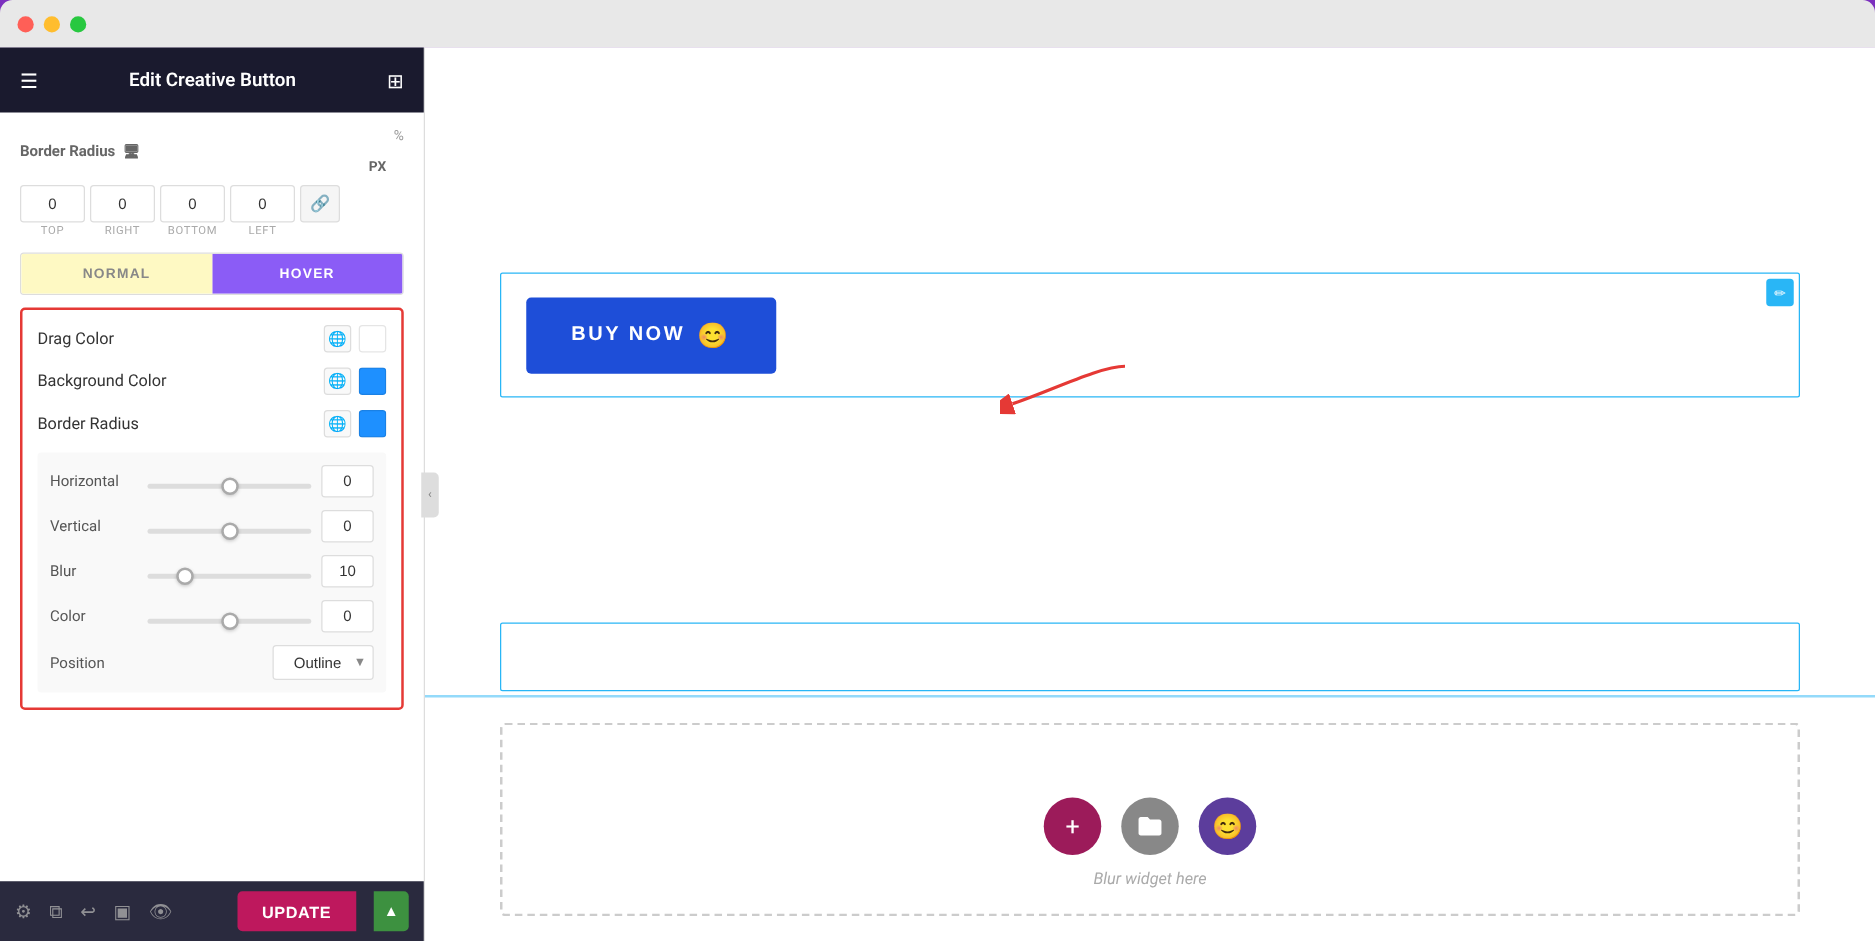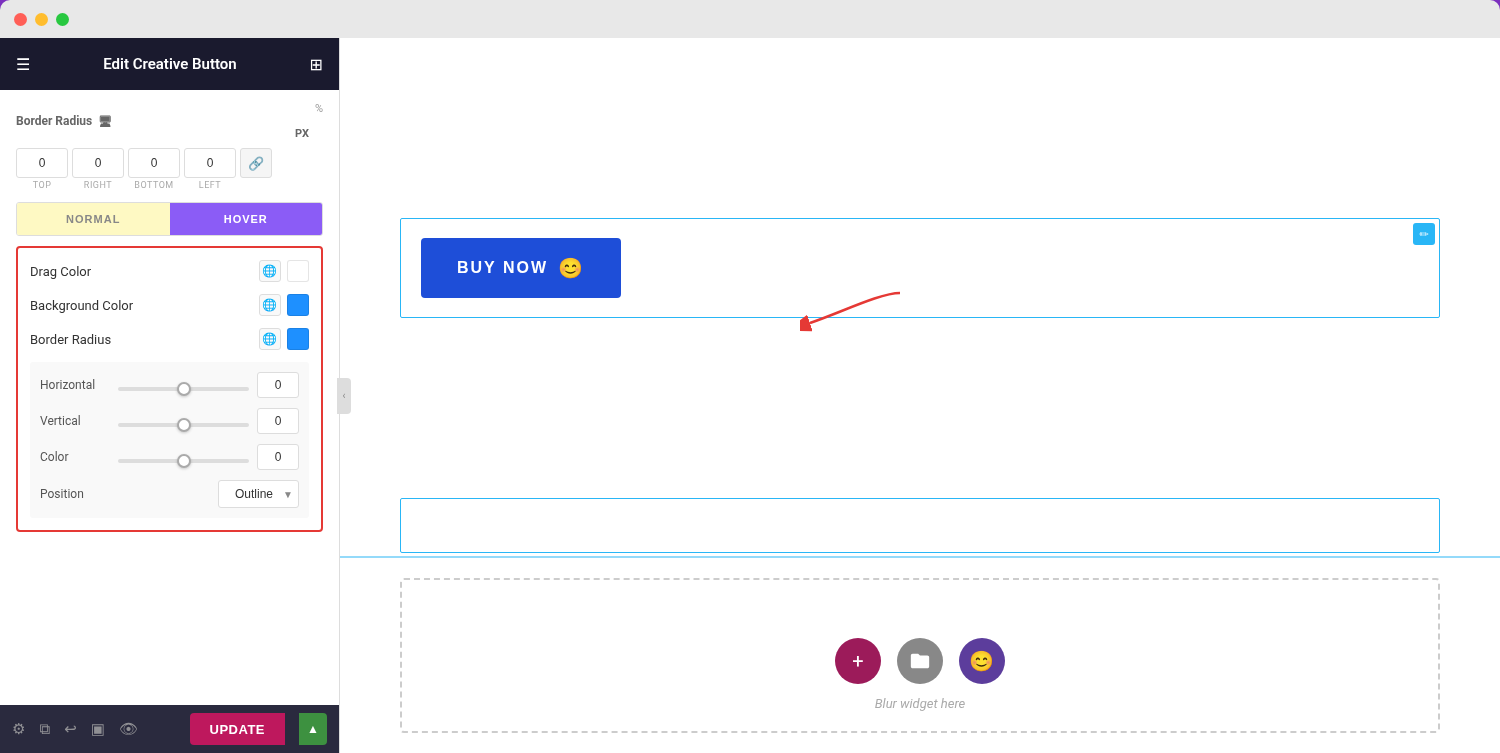--- a/index.html
+++ b/index.html
@@ -599,20 +599,27 @@
           </div>
 
           <div class="shadow-sub-row">
             <span class="shadow-sub-label">Vertical</span>
             <div class="slider-container">
               <input type="range" class="slider" min="-50" max="50" value="0" style="">
             </div>
             <input type="text" class="shadow-input" value="0" style="">
           </div>
 
+          <div class="shadow-sub-row">
+            <span class="shadow-sub-label">Blur</span>
+            <div class="slider-container">
+              <input type="range" class="slider" min="0" max="50" value="10" style="">
+            </div>
+            <input type="text" class="shadow-input" value="10" style="">
+          </div>
 
           <div class="shadow-sub-row">
             <span class="shadow-sub-label">Color</span>
             <div class="slider-container">
               <input type="range" class="slider" min="-20" max="20" value="0" style="">
             </div>
             <input type="text" class="shadow-input" value="0" style="">
           </div>
 
           <div class="position-row">

